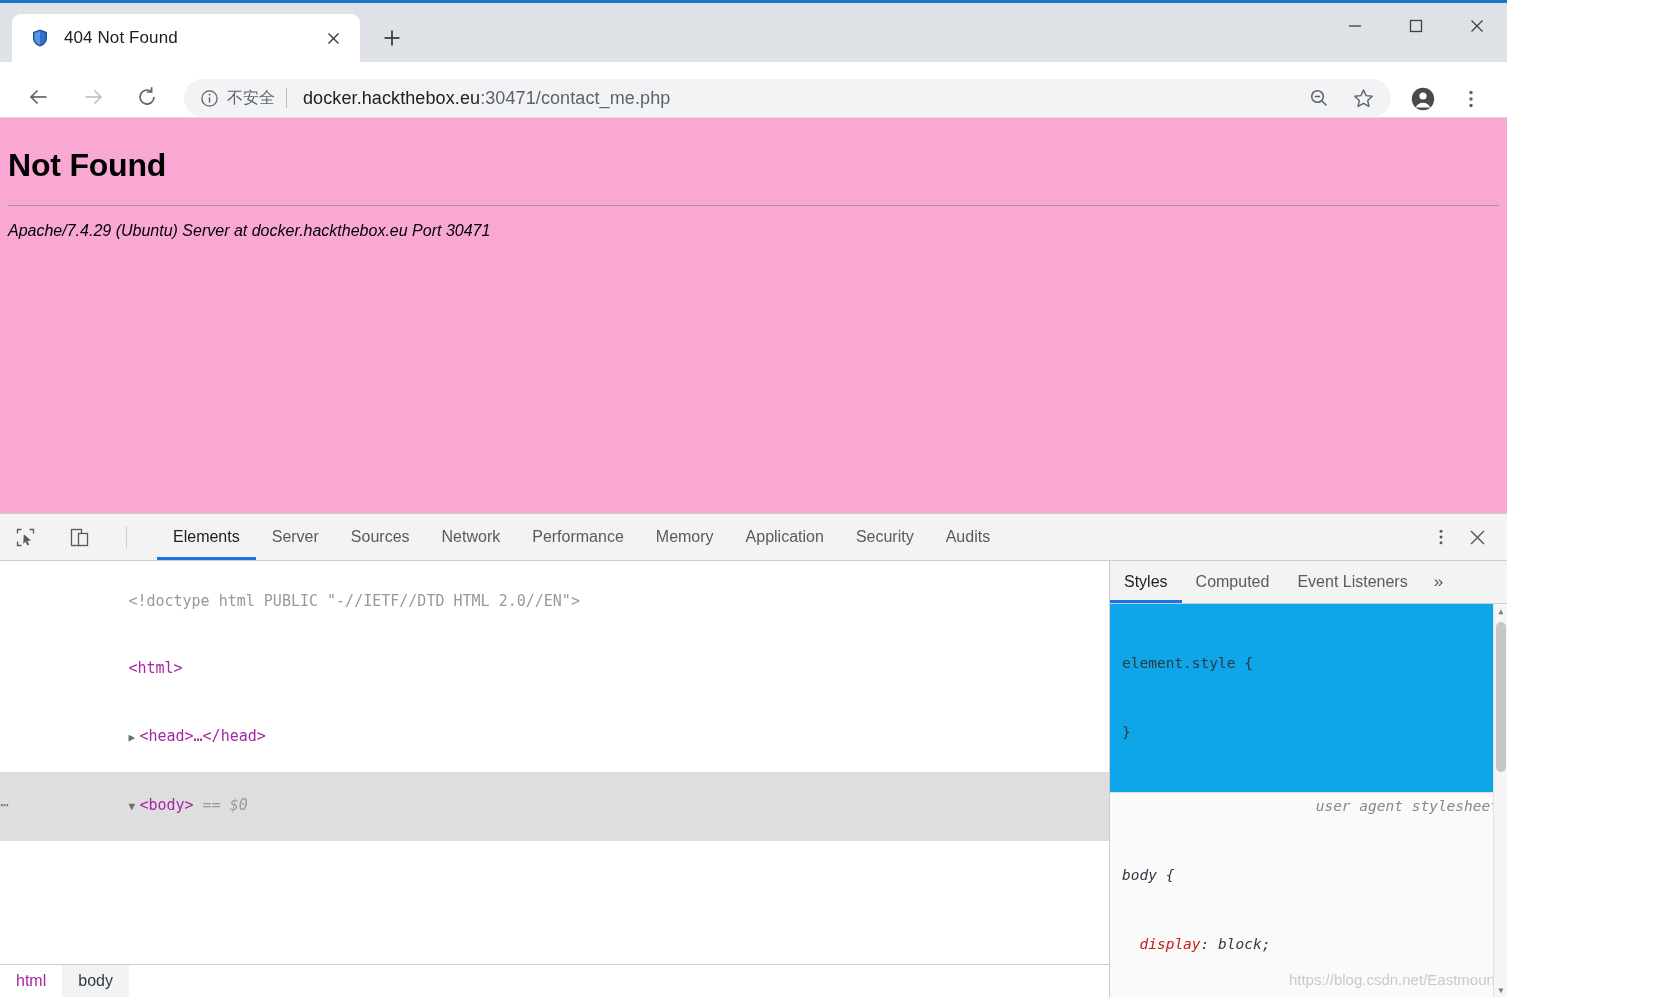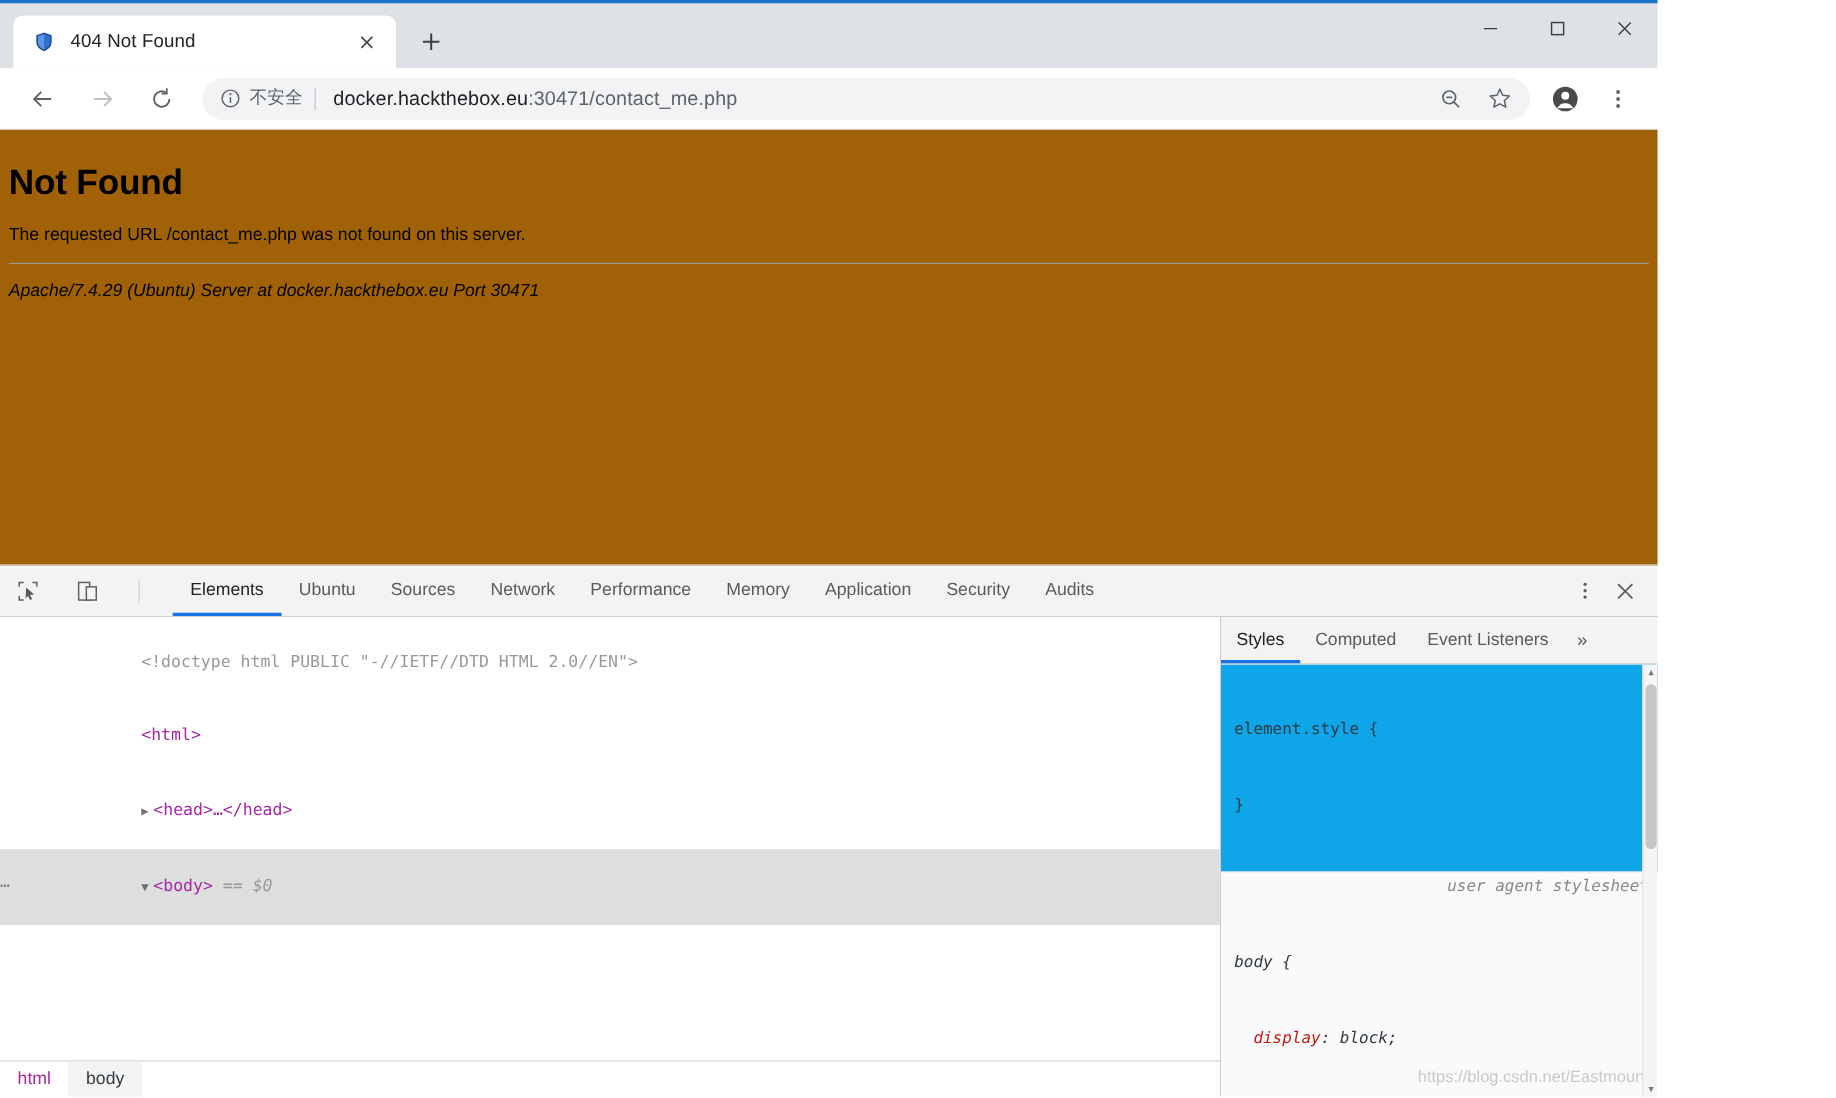--- a/index.html
+++ b/index.html
@@ -100,21 +100,21 @@
     align-items: center;
     justify-content: center;
     color: #3c4043;
   }
 
   
   .toolbar {
     height: 56px;
     background: #ffffff;
     display: flex;
-    align-items: center;
+    align-items: flex-end;
     padding: 0 12px;
     box-sizing: border-box;
     border-bottom: 1px solid #dadce0;
   }
   .navbtn {
     width: 40px;
     height: 40px;
     margin: 0 7px;
     display: flex;
     align-items: center;
@@ -175,21 +175,21 @@
     border-radius: 50%;
     color: #5f6368;
     flex: 0 0 auto;
     margin: 0 4px;
   }
   .tb-icon.outside { margin: 0 6px; }
 
   
   .viewport {
     height: 396px;
-    background: #a16207;
+    background: #f9a8d4;
     overflow: hidden;
     position: relative;
     border-bottom: 1px solid #cdcdcd;
     box-sizing: border-box;
   }
   .page {
     padding: 8px;
     color: #000000;
     font-family: "Liberation Serif", serif;
   }
@@ -612,21 +612,20 @@
         <circle cx="10" cy="3.6" r="1.75" fill="#5f6368"></circle>
         <circle cx="10" cy="10" r="1.75" fill="#5f6368"></circle>
         <circle cx="10" cy="16.4" r="1.75" fill="#5f6368"></circle>
       </svg>
     </div>
   </div>
 
   <div class="viewport">
     <div class="page">
       <h1>Not Found</h1>
-      <p>The requested URL /contact_me.php was not found on this server.</p>
       <hr>
       <address>Apache/7.4.29 (Ubuntu) Server at docker.hackthebox.eu Port 30471</address>
     </div>
   </div>
 
   <div class="devtools">
 
     <div class="dt-toolbar">
       <div class="dt-tool-icon">
         <svg width="19" height="19" viewBox="0 0 19 19">
@@ -638,21 +637,21 @@
       </div>
       <div class="dt-tool-icon">
         <svg width="19" height="19" viewBox="0 0 19 19">
           <rect x="1.5" y="1.5" width="10" height="16" fill="none" stroke="currentColor" stroke-width="1.3"></rect>
           <rect x="8.5" y="5.5" width="9" height="12" fill="#f3f3f3" stroke="currentColor" stroke-width="1.3"></rect>
         </svg>
       </div>
       <div class="dt-sep"></div>
       <div class="dt-tabs">
         <div class="dt-tab active">Elements</div>
-        <div class="dt-tab">Ubuntu</div>
+        <div class="dt-tab">Server</div>
         <div class="dt-tab">Sources</div>
         <div class="dt-tab">Network</div>
         <div class="dt-tab">Performance</div>
         <div class="dt-tab">Memory</div>
         <div class="dt-tab">Application</div>
         <div class="dt-tab">Security</div>
         <div class="dt-tab">Audits</div>
       </div>
       <div class="dt-right-icons">
         <div class="dt-tool-icon">

